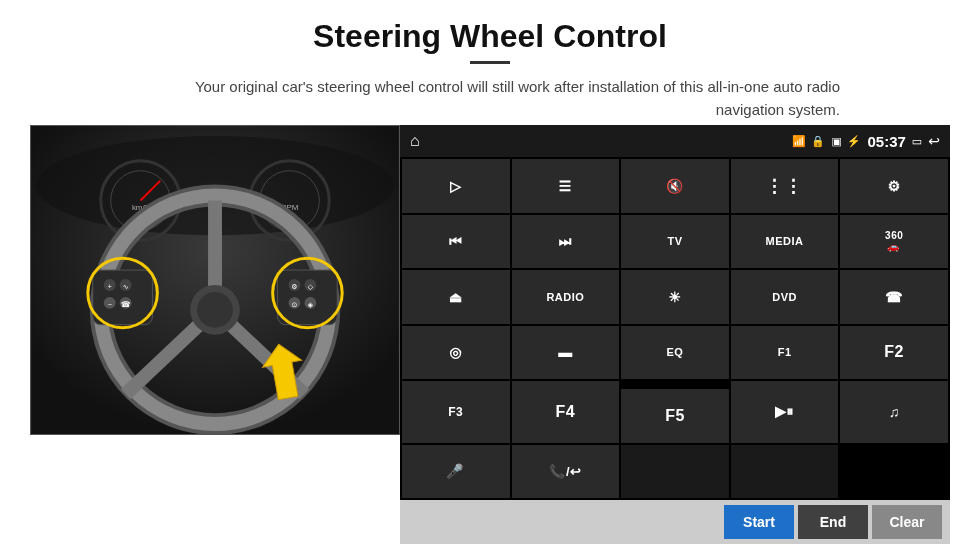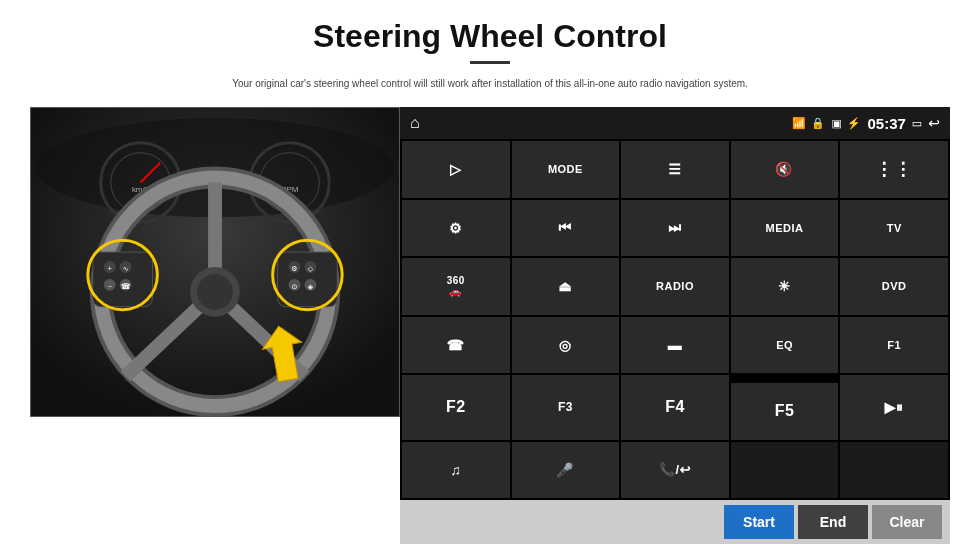--- a/index.html
+++ b/index.html
@@ -29,26 +29,26 @@
     }
 
     .divider {
       width: 40px;
       height: 3px;
       background: #333;
       margin: 0 auto 12px;
     }
 
     .subtitle {
-      font-size: 10px;
+      font-size: 15px;
       color: #444;
       text-align: right;
       line-height: 1.5;
       max-width: 700px;
-      margin-bottom: 16px;
+      margin-bottom: 4px;
     }
 
     .content-row {
       display: flex;
       width: 100%;
       gap: 0;
       flex: 1;
     }
 
     
@@ -251,42 +251,41 @@
           <span style="font-size:11px;">▭</span>
           <span style="font-size:14px;">↩</span>
         </div>
       </div>
 
       <div class="button-grid">
 
         <button class="ctrl-btn">
             <span class="btn-icon">▷</span>
           </button>
-        <button class="ctrl-btn">MODE</button>
         <button class="ctrl-btn">
             <span class="btn-icon">☰</span>
           </button>
         <button class="ctrl-btn">
             <span class="btn-icon">🔇</span>
           </button>
         <button class="ctrl-btn">
             <span class="btn-icon" style="font-size:18px;letter-spacing:1px;">⋮⋮</span>
           </button>
 
         <button class="ctrl-btn">
             <span class="btn-icon">⚙</span>
           </button>
         <button class="ctrl-btn">
             <span class="btn-icon">⏮</span>
           </button>
         <button class="ctrl-btn">
             <span class="btn-icon">⏭</span>
           </button>
+        <button class="ctrl-btn">TV</button>
         <button class="ctrl-btn">MEDIA</button>
-        <button class="ctrl-btn">TV</button>
 
         <button class="ctrl-btn" style="font-size:10px;">360<br>🚗</button>
         <button class="ctrl-btn">
             <span class="btn-icon">⏏</span>
           </button>
         <button class="ctrl-btn">RADIO</button>
         <button class="ctrl-btn">
             <span class="btn-icon">☀</span>
           </button>
         <button class="ctrl-btn">DVD</button>

